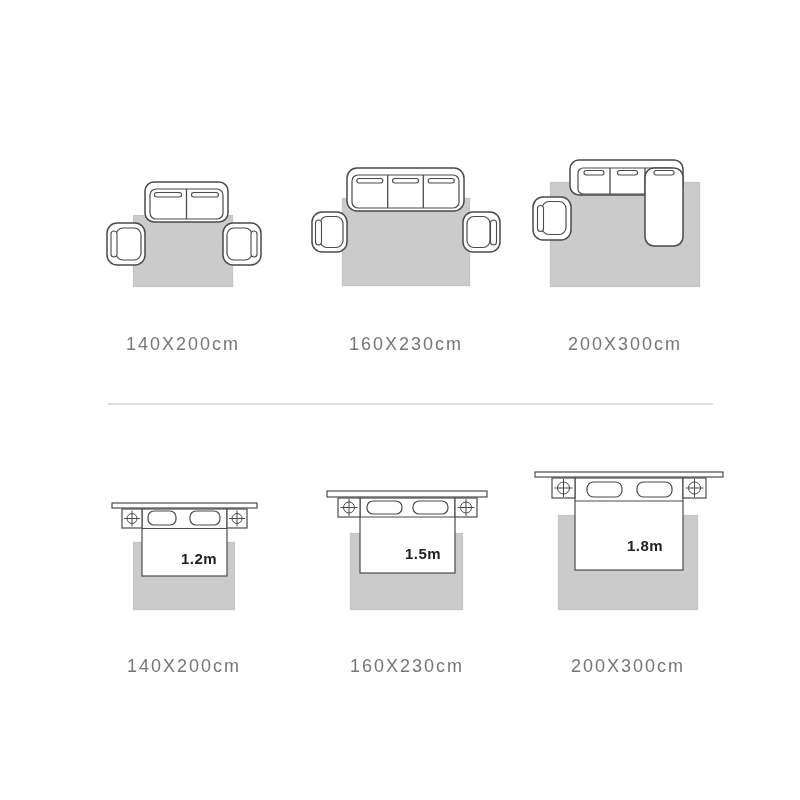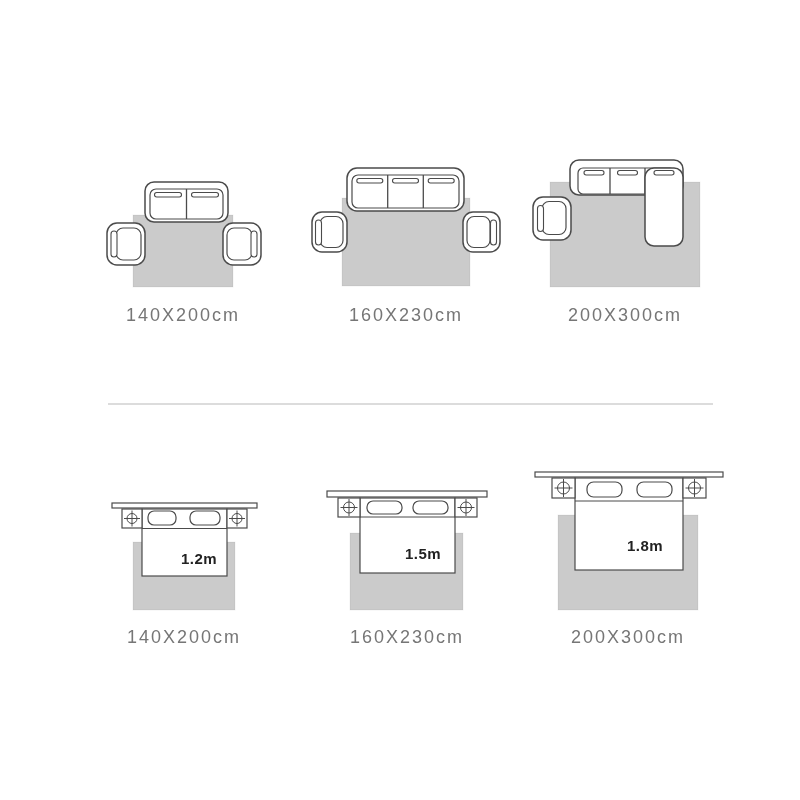--- a/index.html
+++ b/index.html
@@ -13,20 +13,21 @@
   .stage{position:absolute;inset:0;}
   .fig{position:absolute;}
   .figure-label{
     position:absolute;
     width:180px;
     text-align:center;
     color:#767676;
     font-size:18px;
     letter-spacing:2px;
     white-space:nowrap;
+    margin-top:29px;
   }
   .divider{
     position:absolute;
     left:108px;top:403px;
     width:605px;height:2px;
     background:#dcdcdc;
   }
   svg .outline{fill:#ffffff;stroke:#4b4b4b;stroke-width:1.5;}
   svg .thin{fill:#ffffff;stroke:#4b4b4b;stroke-width:1.2;}
   svg .mark{fill:#ffffff;stroke:#4b4b4b;stroke-width:1.1;}

